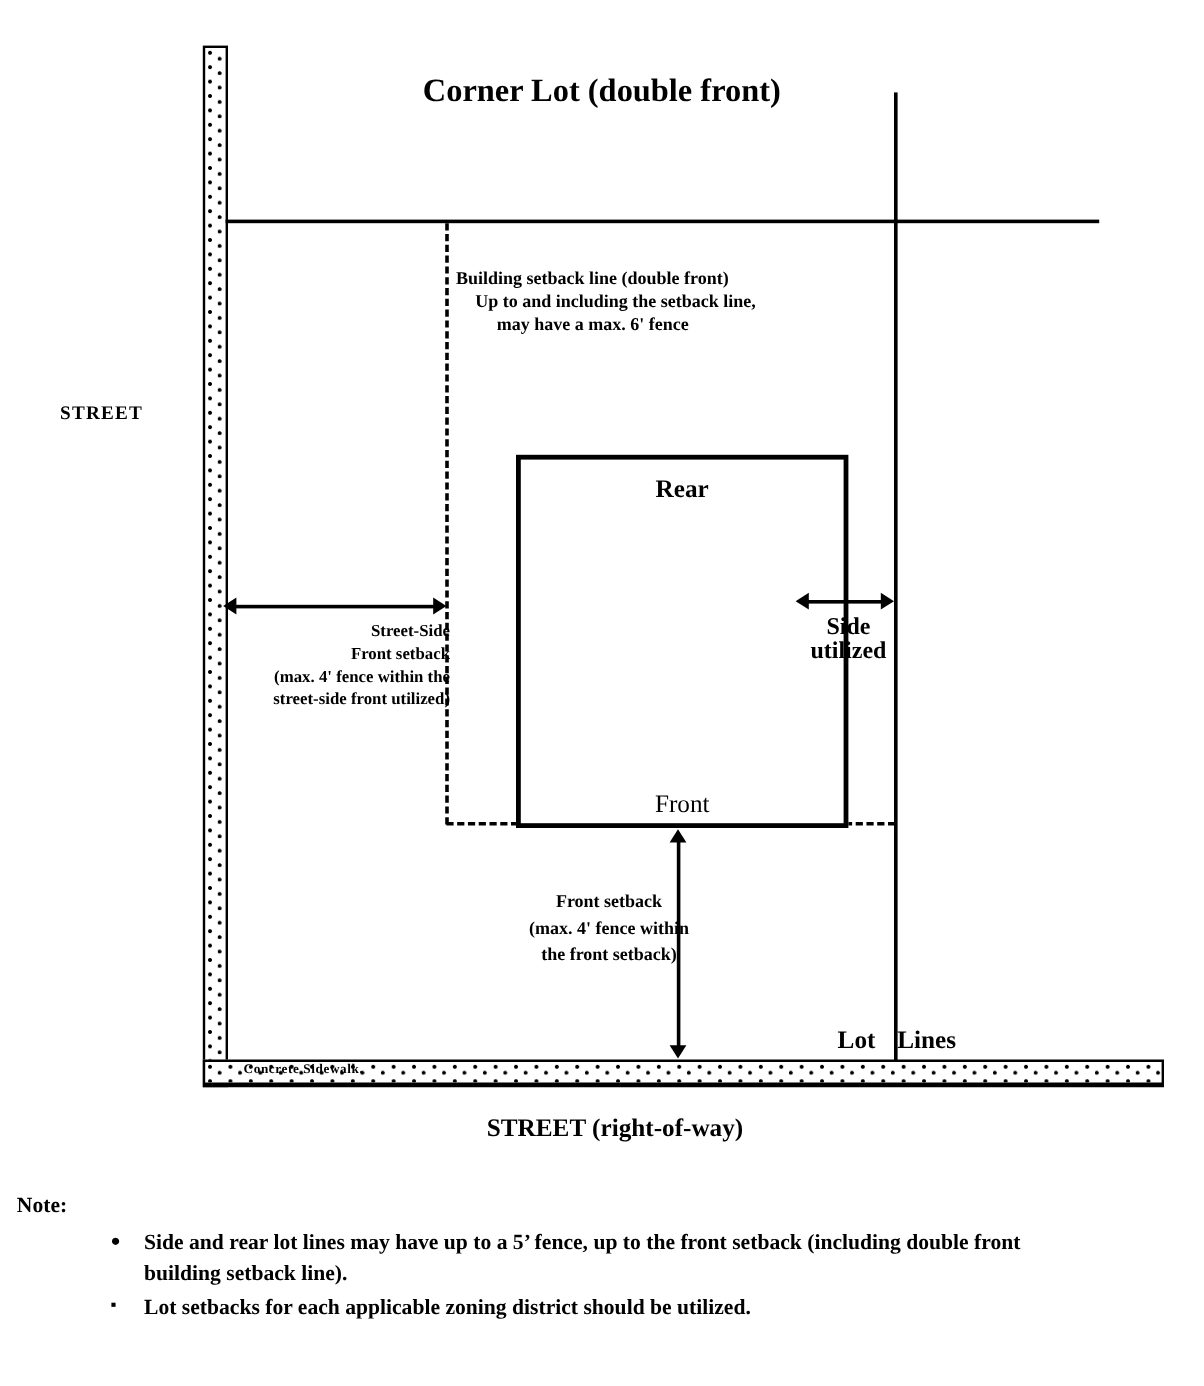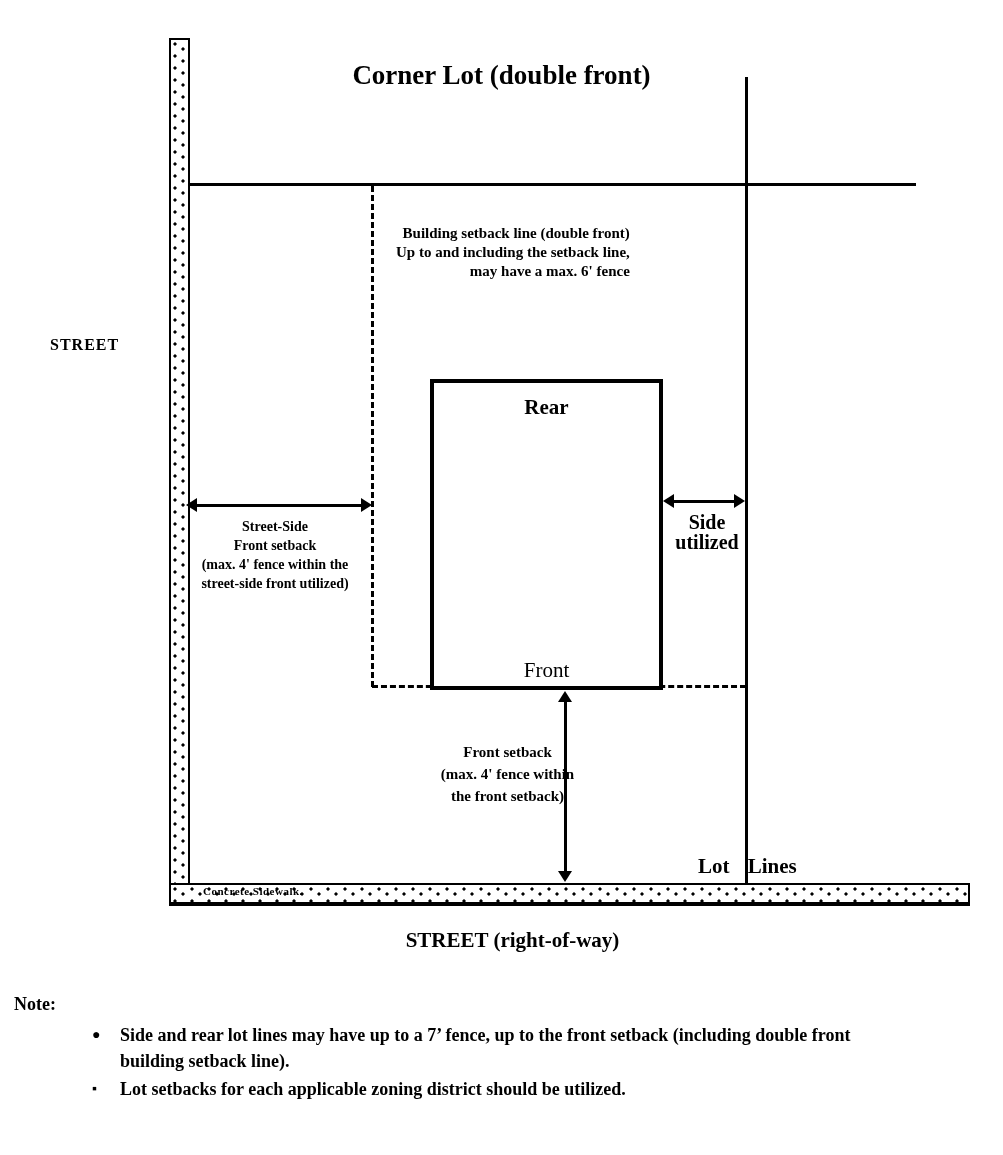--- a/index.html
+++ b/index.html
@@ -19,45 +19,45 @@
   .sidewalk.vert{left:169px;top:38px;width:21px;height:868px;}
   .sidewalk.horiz{left:169px;top:883px;width:801px;height:23px;border-bottom-width:4px;}
   
   .lot-line-top{left:188px;top:183px;width:728px;height:3px;background:#000;}
   .lot-line-right{left:745px;top:77px;width:3px;height:807px;background:#000;}
   
   .dash-v{left:371px;top:186px;height:501px;width:0;border-left:3px dashed #000;}
   .dash-h{left:372px;top:685px;width:374px;height:0;border-top:3px dashed #000;}
   
   .building{
-    left:430px;top:379px;width:233px;height:311px;box-sizing:border-box;
+    left:430px;top:379px;width:277px;height:311px;box-sizing:border-box;
     border:4px solid #000;background:#fff;text-align:center;
   }
   .building .rear{margin-top:12px;font-size:21px;font-weight:bold;}
   .building .front{position:absolute;bottom:3px;left:0;right:0;font-size:21px;font-weight:normal;}
   
   .arrow-h{position:absolute;height:16px;}
   .arrow-h .ln{position:absolute;left:6px;right:6px;top:6px;height:3px;background:#000;}
   .arrow-h .hl,.arrow-h .hr{position:absolute;top:0;width:0;height:0;
      border-top:7px solid transparent;border-bottom:7px solid transparent;}
   .arrow-h .hl{left:0;border-right:11px solid #000;}
   .arrow-h .hr{right:0;border-left:11px solid #000;}
   .arrow-v{position:absolute;width:16px;}
   .arrow-v .ln{position:absolute;top:6px;bottom:6px;left:6px;width:3px;background:#000;}
   .arrow-v .ht,.arrow-v .hb{position:absolute;left:0;width:0;height:0;
      border-left:7px solid transparent;border-right:7px solid transparent;}
   .arrow-v .ht{top:0;border-bottom:11px solid #000;}
   .arrow-v .hb{bottom:0;border-top:11px solid #000;}
   
   .title{left:0;right:0;top:60px;text-align:center;font-size:27px;font-weight:bold;}
   .street-left{left:50px;top:336px;font-size:16px;font-weight:bold;letter-spacing:1px;}
-  .bsn{left:380px;top:224px;font-size:15px;font-weight:bold;line-height:19px;white-space:nowrap;text-align:right;}
+  .bsn{left:380px;top:224px;font-size:15px;font-weight:bold;line-height:19px;white-space:nowrap;}
   .bsn .l2{margin-left:16px;}
   .bsn .l3{margin-left:34px;}
-  .ss-label{left:175px;top:517px;width:200px;text-align:center;font-size:14px;font-weight:bold;line-height:19px;}
+  .ss-label{left:175px;top:517px;width:200px;text-align:right;font-size:14px;font-weight:bold;line-height:19px;}
   .side-label{left:668px;top:512px;width:78px;text-align:center;font-size:20px;font-weight:bold;line-height:20px;}
   .fs-label{left:395px;top:741px;width:225px;text-align:center;font-size:15px;font-weight:bold;line-height:22px;}
   .lot-lines{left:698px;top:854px;font-size:21px;font-weight:bold;word-spacing:13px;white-space:nowrap;}
   .sidewalk-label{left:203px;top:885px;font-size:11px;font-weight:bold;letter-spacing:.5px;}
   .street-bottom{left:0;right:0;top:928px;text-align:center;text-indent:22px;font-size:21px;font-weight:bold;}
   .note-heading{left:14px;top:994px;font-size:18px;font-weight:bold;}
   .bullet-row{position:absolute;left:92px;width:820px;display:flex;font-size:18px;font-weight:bold;line-height:26px;}
   .bullet-row .marker{width:28px;flex:0 0 28px;font-size:14px;line-height:26px;}
   .bullet-row .txt{flex:1;}
   .b1{top:1022px;}
@@ -125,20 +125,20 @@
     <div>(max. 4' fence within</div>
     <div>the front setback)</div>
   </div>
 
   <div class="abs lot-lines">Lot Lines</div>
   <div class="abs sidewalk-label">Concrete Sidewalk.</div>
 
   <div class="abs note-heading">Note:</div>
   <div class="bullet-row b1">
     <span class="marker">●</span>
-    <span class="txt">Side and rear lot lines may have up to a 7’ fence, up to the front setback (including double front building setback line).</span>
+    <span class="txt">Side and rear lot lines may have up to a 5’ fence, up to the front setback (including double front building setback line).</span>
   </div>
   <div class="bullet-row b2">
     <span class="marker">▪</span>
     <span class="txt">Lot setbacks for each applicable zoning district should be utilized.</span>
   </div>
 
 </div>
 
 </body></html>

